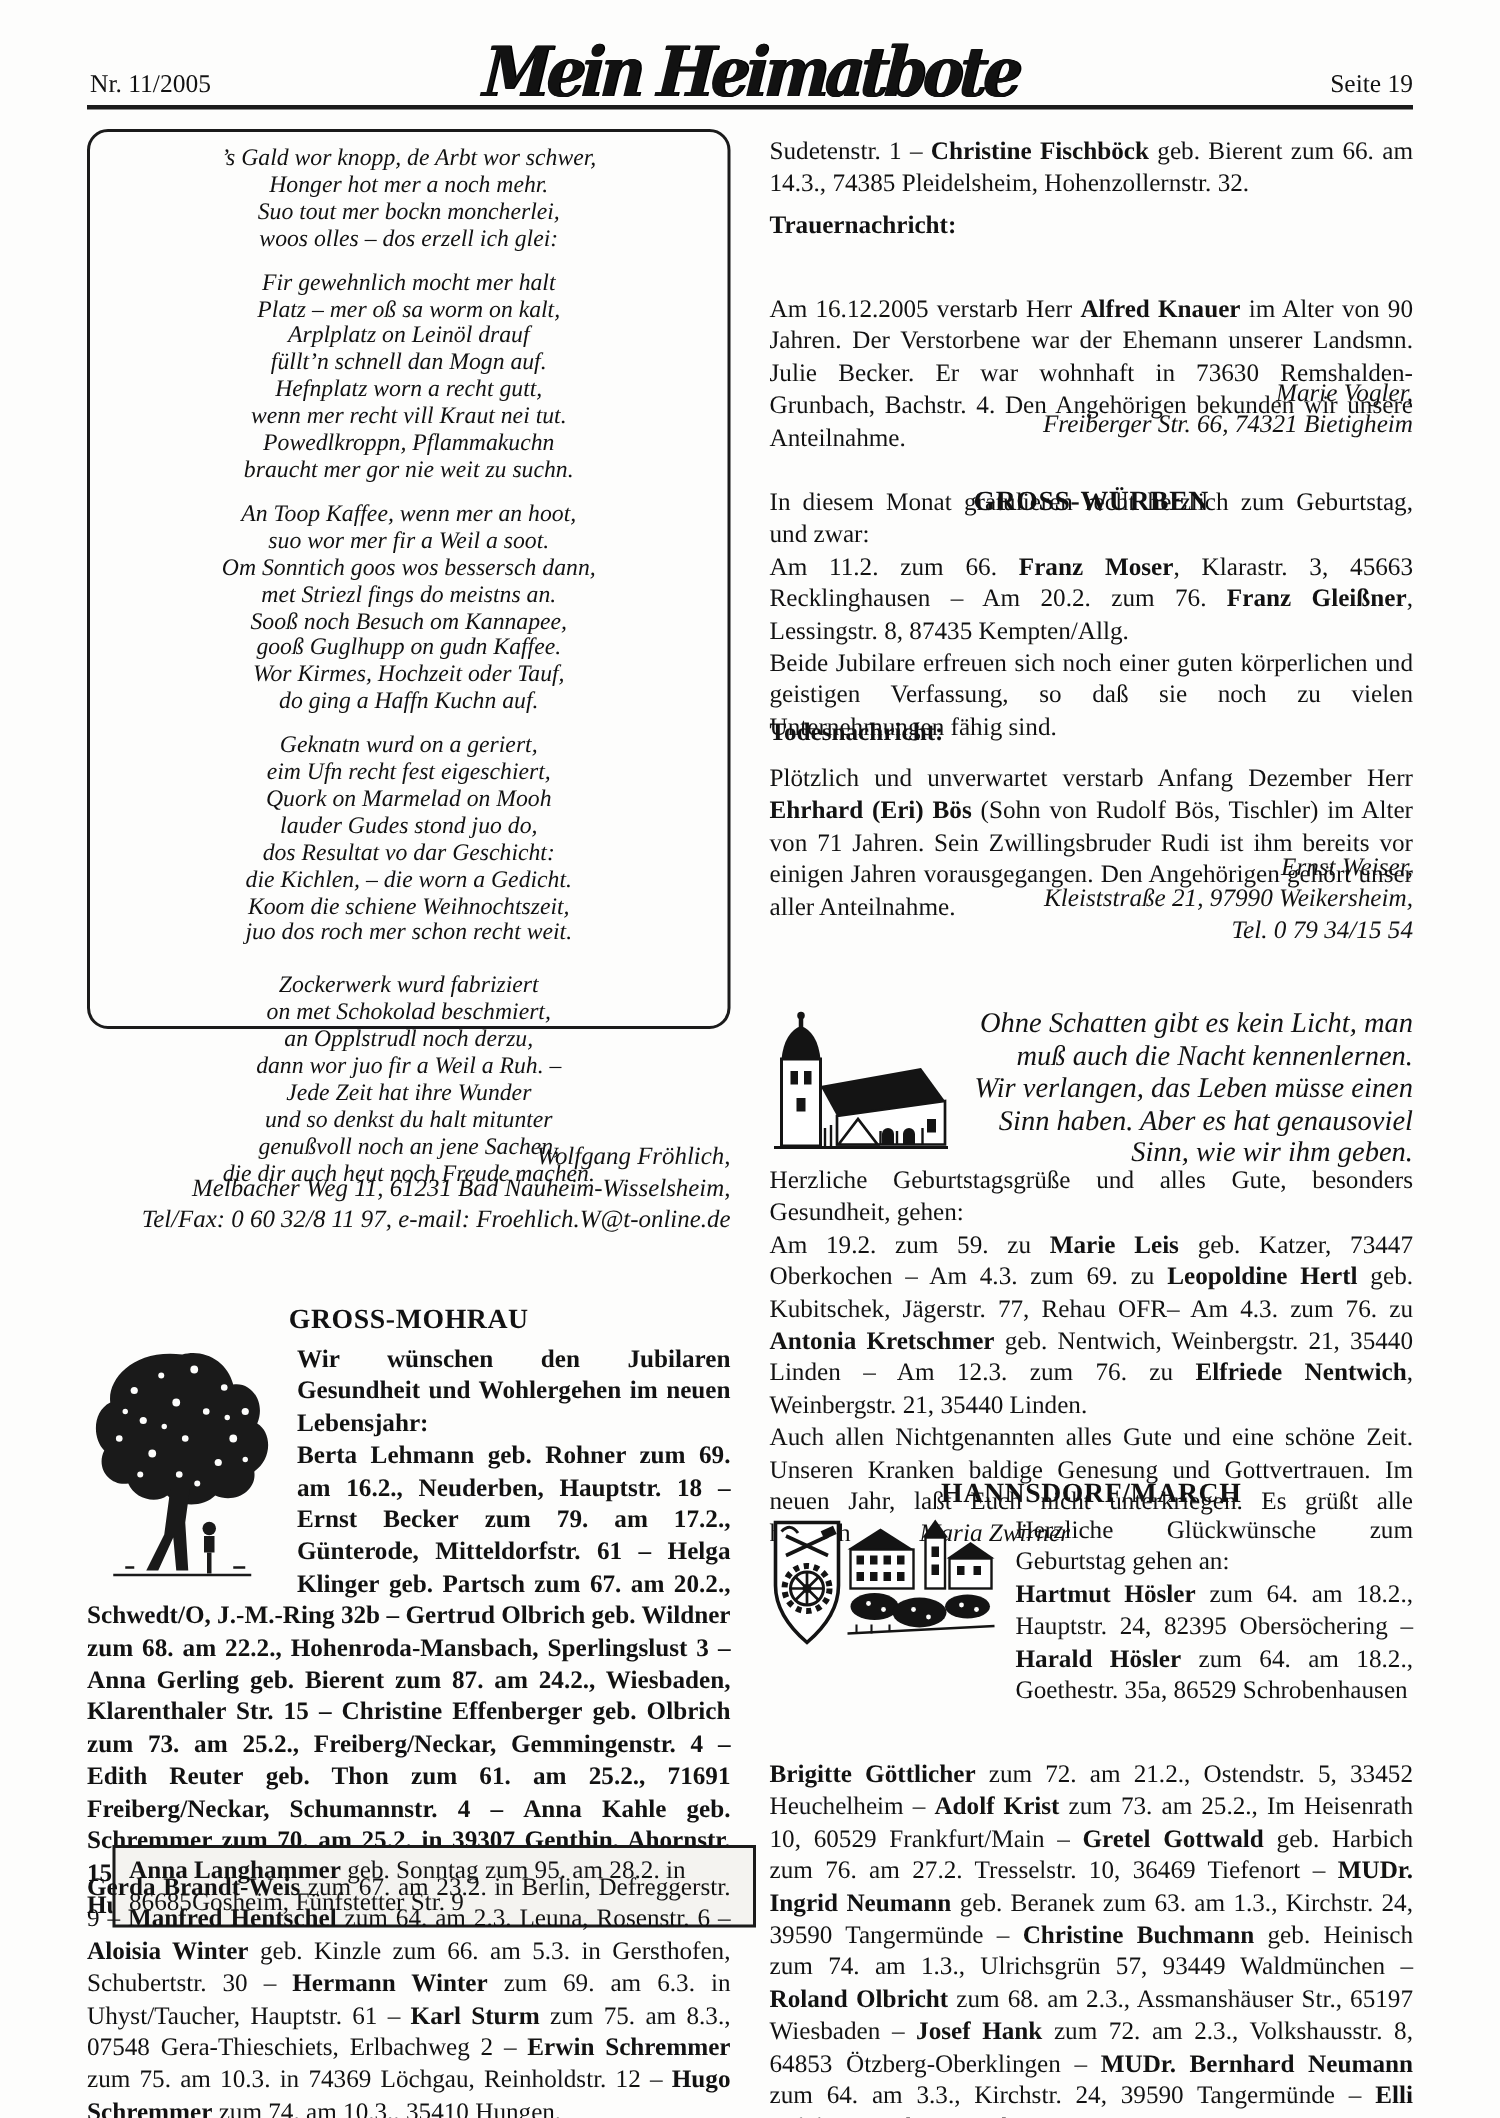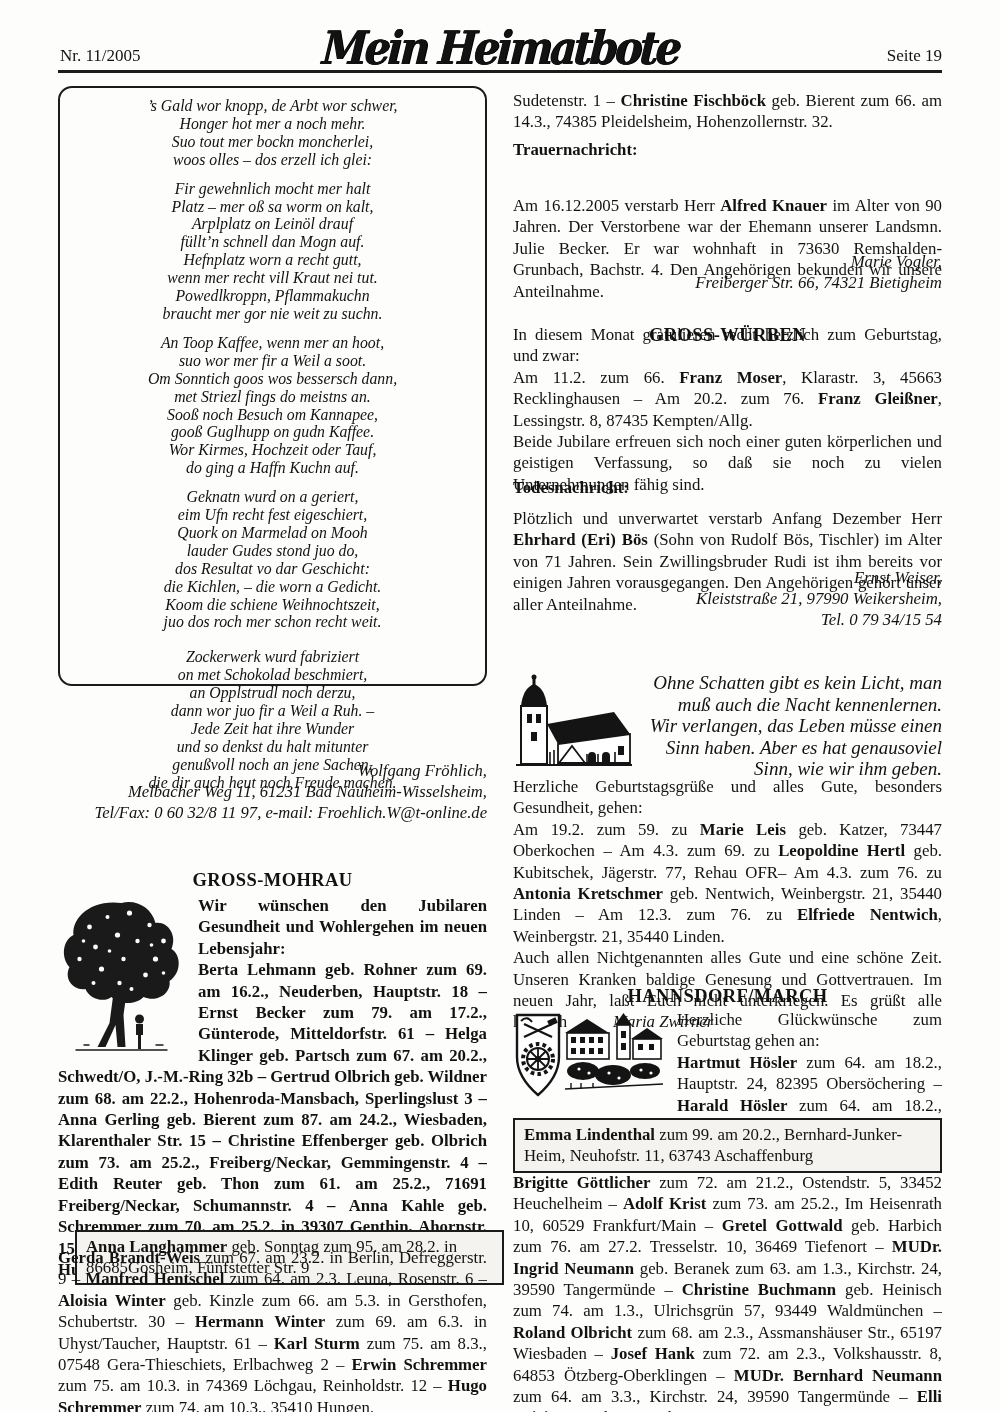--- a/index.html
+++ b/index.html
@@ -220,17 +220,16 @@
               <circle cx="86" cy="60" r="1.6"></circle>
           </g>
           <path d="M0 76 L98 71" stroke="#141414" stroke-width="1.6"></path>
           <path d="M6 76 V70 M16 76 V70 M28 75 V70" stroke="#141414" stroke-width="1.4"></path>
         </g>
       </svg>
     </span>
     <span>Herzliche Glückwünsche zum Geburtstag gehen an:<br><b>Hartmut Hösler</b> zum 64. am 18.2., Hauptstr. 24, 82395 Obersöchering – <b>Harald Hösler</b> zum 64. am 18.2., Goethestr. 35a, 86529 Schrobenhausen</span>
   </div>
 
-  <div class="abs boxed" style="left:513px;top:1118px;width:429px;"><b>Emma Lindenthal</b> zum 99. am 20.2., Bernhard-Junker-Heim, Neuhofstr. 11, 63743 Aschaffenburg</div>
 
   <div class="abs body-text" style="left:513px;top:1172px;width:429px;"><b>Brigitte Göttlicher</b> zum 72. am 21.2., Ostendstr. 5, 33452 Heuchelheim – <b>Adolf Krist</b> zum 73. am 25.2., Im Heisenrath 10, 60529 Frankfurt/Main – <b>Gretel Gottwald</b> geb. Harbich zum 76. am 27.2. Tresselstr. 10, 36469 Tiefenort – <b>MUDr. Ingrid Neumann</b> geb. Beranek zum 63. am 1.3., Kirchstr. 24, 39590 Tangermünde – <b>Christine Buchmann</b> geb. Heinisch zum 74. am 1.3., Ulrichsgrün 57, 93449 Waldmünchen – <b>Roland Olbricht</b> zum 68. am 2.3., Assmanshäuser Str., 65197 Wiesbaden – <b>Josef Hank</b> zum 72. am 2.3., Volkshausstr. 8, 64853 Ötzberg-Oberklingen – <b>MUDr. Bernhard Neumann</b> zum 64. am 3.3., Kirchstr. 24, 39590 Tangermünde – <b>Elli Zeizinger</b> geb. Dittrich zum 80. am 3.3., Bergstr. 22, 35398 Gießen – </div>
 
 </div>
 
 </body></html>

